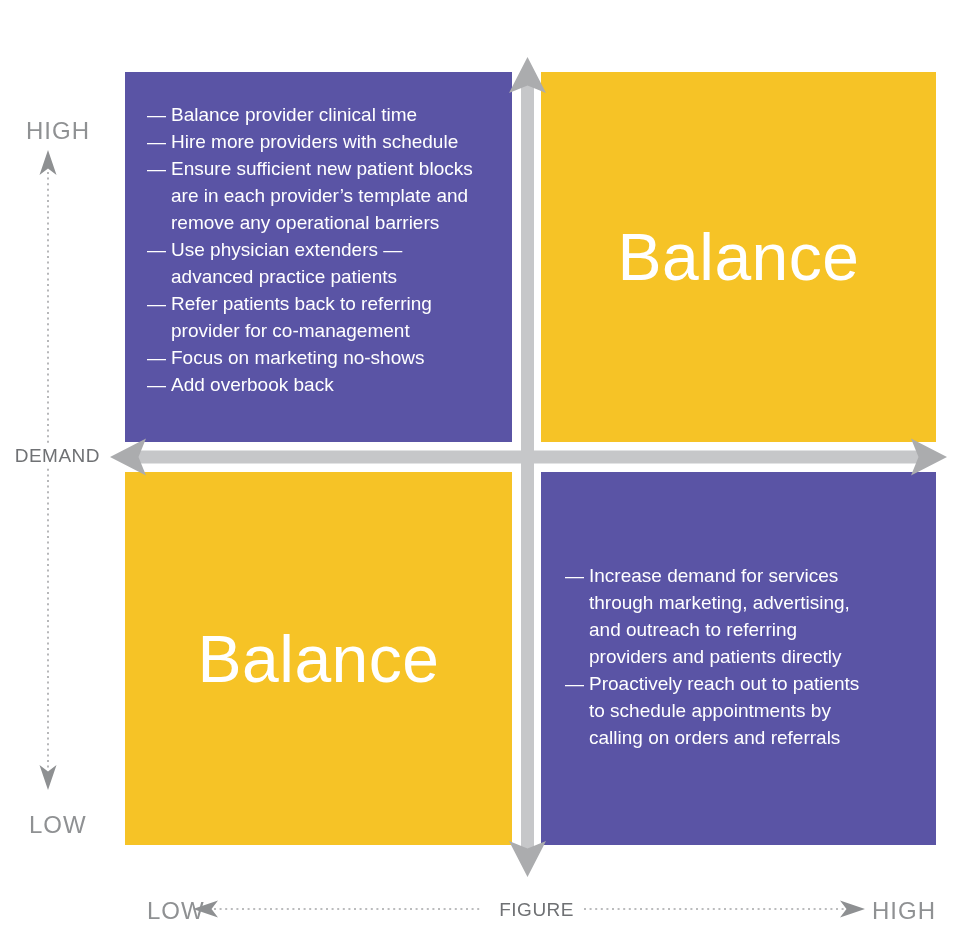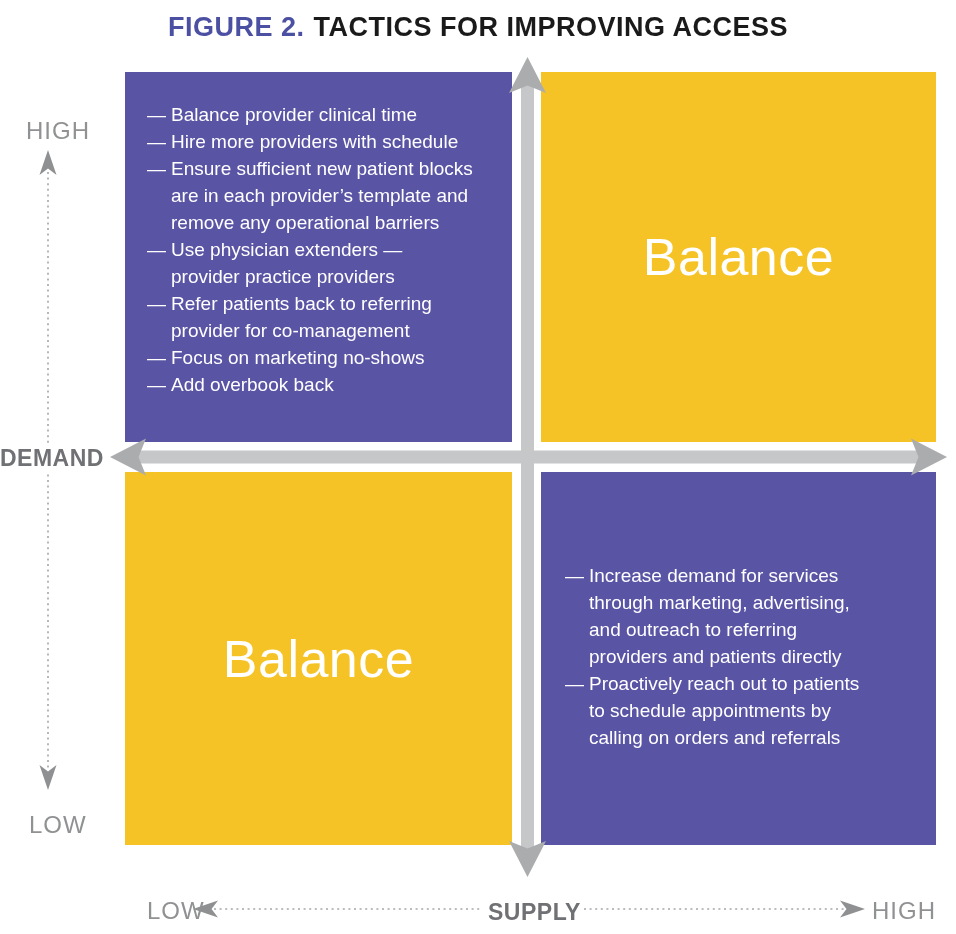--- a/index.html
+++ b/index.html
@@ -25,73 +25,70 @@
 
   
   .quad{position:absolute;}
   .quad.q-tl{left:125px;top:72px;width:387px;height:370px;background:var(--purple);}
   .quad.q-tr{left:541px;top:72px;width:395px;height:370px;background:var(--yellow);
              display:flex;align-items:center;justify-content:center;}
   .quad.q-bl{left:125px;top:472px;width:387px;height:373px;background:var(--yellow);
              display:flex;align-items:center;justify-content:center;}
   .quad.q-br{left:541px;top:472px;width:395px;height:373px;background:var(--purple);}
 
-  .balance{color:#fff;font-size:52px;font-weight:300;letter-spacing:0.5px;text-align:center;}
+  .balance{color:#fff;font-size:66px;font-weight:300;letter-spacing:0.5px;text-align:center;}
 
   .bullet-list{color:#fff;}
   .q-tl .bullet-list{padding:29px 6px 0 22px;}
   .q-br .bullet-list{padding:90px 10px 0 24px;}
   .bullet-row{display:flex;align-items:flex-start;font-size:19px;line-height:27px;}
   .bullet-row .dash{width:24px;flex:0 0 24px;}
   .bullet-row .bullet-text{white-space:pre-line;flex:1;}
 
   
   .arrow-layer{position:absolute;left:0;top:0;z-index:3;pointer-events:none;}
 
   
   .axis-label{position:absolute;z-index:4;color:var(--axis-label);
               font-size:24px;letter-spacing:1px;}
-  .axis-label.bold{color:var(--axis-bold);font-weight:bold;font-size:23px;
-                   letter-spacing:0.5px;background:#fff;text-align:left;}
+  .axis-label.bold{color:var(--axis-bold);font-weight:normal;font-size:19px;
+                   letter-spacing:0.5px;background:#fff;text-align:right;}
   .lbl-demand-high{left:26px;top:117px;}
   .lbl-demand{left:0;top:445px;width:100px;}
   .lbl-demand-low{left:29px;top:811px;}
   .lbl-supply-low{left:147px;top:897px;}
   .lbl-supply{left:488px;top:899px;width:86px;font-size:18px;}
   .lbl-supply-high{left:872px;top:897px;}
 </style>
 </head>
 <body>
 
 <div class="canvas">
 
-  <div class="title">
-    <span class="fig-label">FIGURE 2.</span><span>TACTICS FOR IMPROVING ACCESS</span>
-  </div>
 
   <div class="quad q-tl">
     <div class="bullet-list">
         <div class="bullet-row">
           <span class="dash">—</span>
           <span class="bullet-text">Balance provider clinical time</span>
         </div>
         <div class="bullet-row">
           <span class="dash">—</span>
           <span class="bullet-text">Hire more providers with schedule</span>
         </div>
         <div class="bullet-row">
           <span class="dash">—</span>
           <span class="bullet-text">Ensure sufficient new patient blocks
 are in each provider’s template and
 remove any operational barriers</span>
         </div>
         <div class="bullet-row">
           <span class="dash">—</span>
           <span class="bullet-text">Use physician extenders —
-provider practice providers</span>
+advanced practice patients</span>
         </div>
         <div class="bullet-row">
           <span class="dash">—</span>
           <span class="bullet-text">Refer patients back to referring
 provider for co-management</span>
         </div>
         <div class="bullet-row">
           <span class="dash">—</span>
           <span class="bullet-text">Focus on marketing no-shows</span>
         </div>
@@ -154,16 +151,16 @@
       <polygon points="193,909 218,900.5 211.5,909 218,917.5" fill="#8E9092"></polygon>
       <polygon points="865,909 840,900.5 846.5,909 840,917.5" fill="#8E9092"></polygon>
     </g>
   </svg>
 
   <div class="axis-label lbl-demand-high">HIGH</div>
   <div class="axis-label bold lbl-demand">DEMAND</div>
   <div class="axis-label lbl-demand-low">LOW</div>
 
   <div class="axis-label lbl-supply-low">LOW</div>
-  <div class="axis-label bold lbl-supply">SUPPLY</div>
+  <div class="axis-label bold lbl-supply">FIGURE</div>
   <div class="axis-label lbl-supply-high">HIGH</div>
 
 </div>
 
 </body></html>

